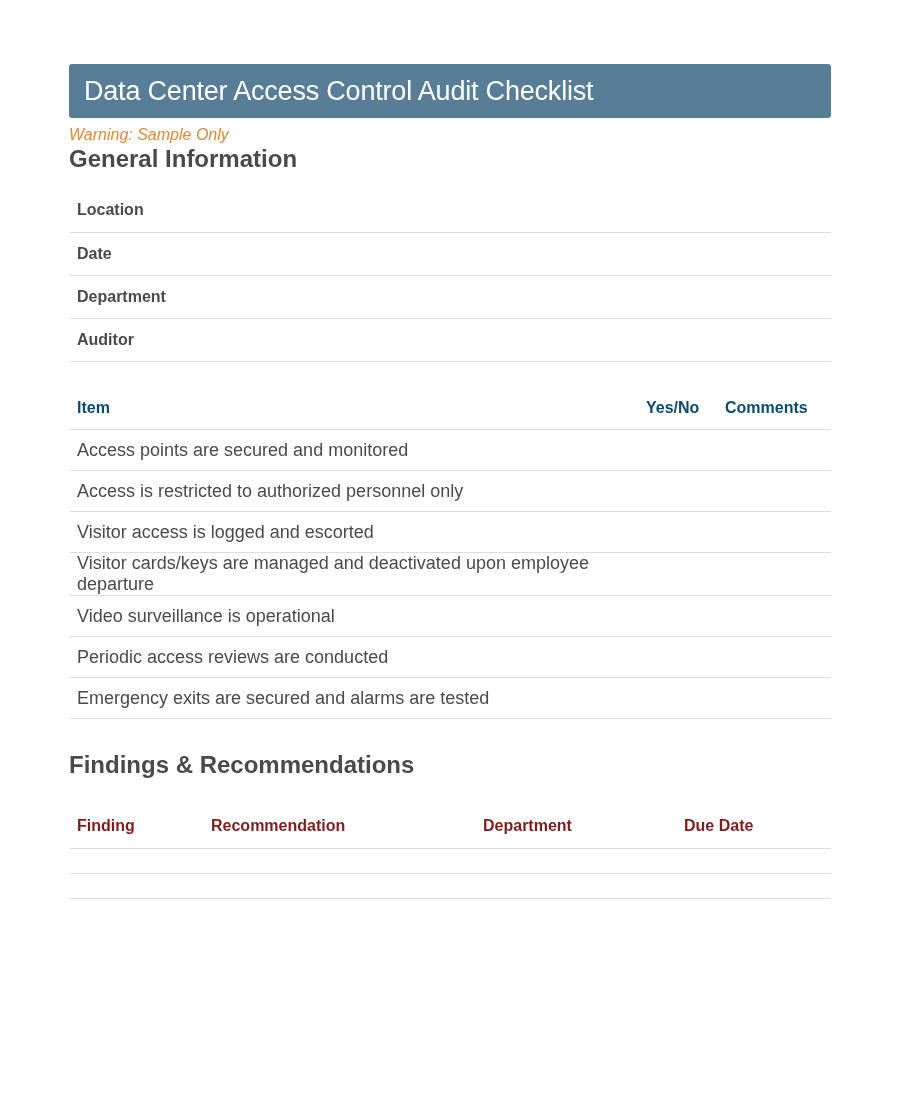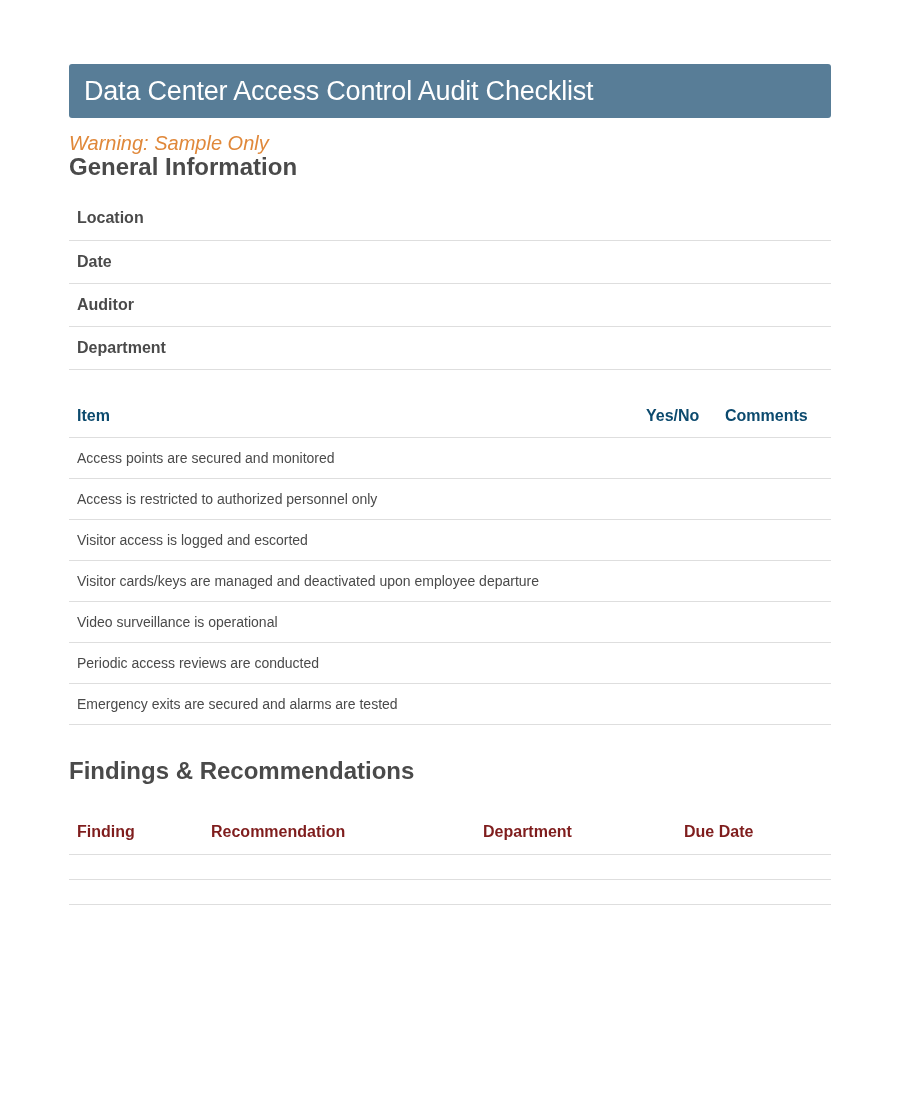--- a/index.html
+++ b/index.html
@@ -23,24 +23,24 @@
       display: flex;
       align-items: center;
     }
     .title-bar h1 {
       color: #ffffff;
       font-weight: normal;
       font-size: 27px;
       letter-spacing: -0.2px;
     }
     .warning {
-      margin-top: 16px;
+      margin-top: 8px;
       color: #e0883a;
       font-style: italic;
-      font-size: 20px;
+      font-size: 16px;
       line-height: 18px;
     }
     h2 {
       font-size: 24px;
       font-weight: bold;
       color: #4a4a4a;
       line-height: 30px;
     }
     h2.gen { margin-top: 0; }
     table {
@@ -64,21 +64,21 @@
       font-size: 16px;
       font-weight: bold;
       color: #0c4a6e;
       height: 43px;
       padding: 0 8px;
       border-bottom: 1px solid #dedede;
       vertical-align: middle;
     }
     .check-table td {
       height: 41px;
-      font-size: 14px;
+      font-size: 18px;
       color: #4a4a4a;
       padding: 0 8px;
       border-bottom: 1px solid #dedede;
       vertical-align: middle;
     }
     .col-yesno { width: 79px; }
     .col-comments { width: 114px; }
     h2.find { margin-top: 31px; }
     .find-table { margin-top: 25px; }
     .find-table th {
@@ -114,25 +114,25 @@
     <tbody>
       <tr>
         <td>Location</td>
         <td></td>
       </tr>
       <tr>
         <td>Date</td>
         <td></td>
       </tr>
       <tr>
+        <td>Department</td>
+        <td></td>
+      </tr>
+      <tr>
         <td>Auditor</td>
-        <td></td>
-      </tr>
-      <tr>
-        <td>Department</td>
         <td></td>
       </tr>
     </tbody>
   </table>
 
 
   <table class="check-table">
     <thead>
       <tr>
         <th>Item</th>

